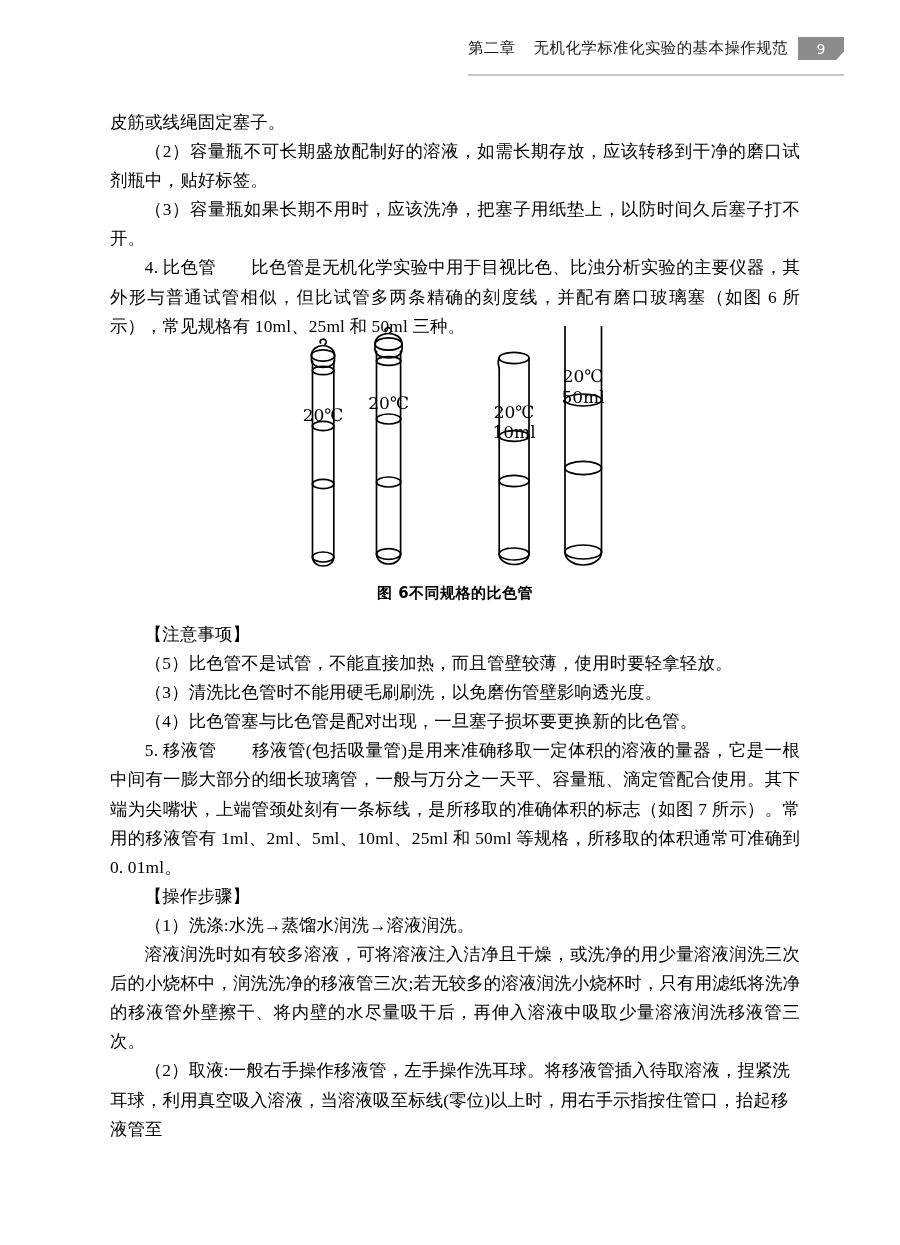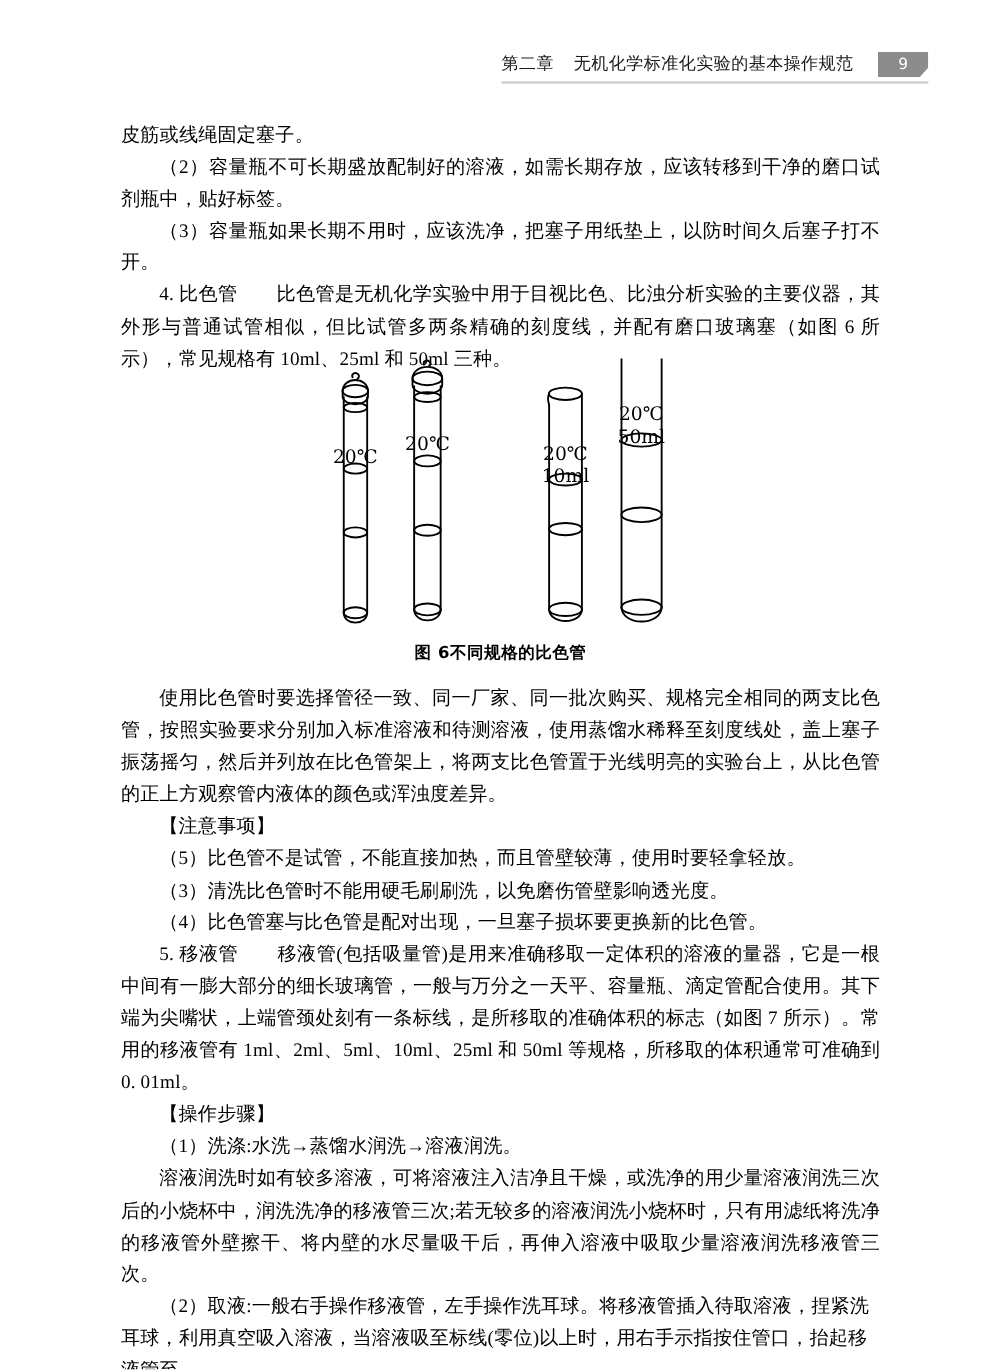--- a/index.html
+++ b/index.html
@@ -27,22 +27,21 @@
     right: 56px;
     height: 28px;
     display: flex;
     align-items: flex-end;
     justify-content: flex-end;
   }
   .header-inner {
     display: flex;
     align-items: flex-start;
     border-bottom: 2px solid #c9c9c9;
-    padding-bottom: 4px;
-    gap: 12px;
+    padding-bottom: 14px;
   }
   .header-text {
     font-family: "DejaVu Sans", "Liberation Sans", sans-serif;
     font-size: 15.5px;
     letter-spacing: 0.4px;
     color: #1a1a1a;
     line-height: 22px;
     white-space: nowrap;
     padding-right: 10px;
     padding-bottom: 1px;
@@ -206,21 +205,20 @@
         <text x="293" y="77" text-anchor="middle">50ml</text>
       </g>
     </svg>
 
     <div class="fig-caption">
       <span class="num">图 6</span><span>不同规格的比色管</span>
     </div>
   </div>
 
   <div class="body" style="top: 620px;">
-    <p class="tx ind">使用比色管时要选择管径一致、同一厂家、同一批次购买、规格完全相同的两支比色管，按照实验要求分别加入标准溶液和待测溶液，使用蒸馏水稀释至刻度线处，盖上塞子振荡摇匀，然后并列放在比色管架上，将两支比色管置于光线明亮的实验台上，从比色管的正上方观察管内液体的颜色或浑浊度差异。</p>
     <p class="tx ind">【注意事项】</p>
     <p class="tx ind">（5）比色管不是试管，不能直接加热，而且管壁较薄，使用时要轻拿轻放。</p>
     <p class="tx ind">（3）清洗比色管时不能用硬毛刷刷洗，以免磨伤管壁影响透光度。</p>
     <p class="tx ind">（4）比色管塞与比色管是配对出现，一旦塞子损坏要更换新的比色管。</p>
     <p class="tx ind">5. 移液管　　移液管(包括吸量管)是用来准确移取一定体积的溶液的量器，它是一根中间有一膨大部分的细长玻璃管，一般与万分之一天平、容量瓶、滴定管配合使用。其下端为尖嘴状，上端管颈处刻有一条标线，是所移取的准确体积的标志（如图 7 所示）。常用的移液管有 1ml、2ml、5ml、10ml、25ml 和 50ml 等规格，所移取的体积通常可准确到 0. 01ml。</p>
     <p class="tx ind">【操作步骤】</p>
     <p class="tx ind">（1）洗涤:水洗→蒸馏水润洗→溶液润洗。</p>
     <p class="tx ind">溶液润洗时如有较多溶液，可将溶液注入洁净且干燥，或洗净的用少量溶液润洗三次后的小烧杯中，润洗洗净的移液管三次;若无较多的溶液润洗小烧杯时，只有用滤纸将洗净的移液管外壁擦干、将内壁的水尽量吸干后，再伸入溶液中吸取少量溶液润洗移液管三次。</p>
     <p class="tx ind last">（2）取液:一般右手操作移液管，左手操作洗耳球。将移液管插入待取溶液，捏紧洗耳球，利用真空吸入溶液，当溶液吸至标线(零位)以上时，用右手示指按住管口，抬起移液管至</p>
   </div>

